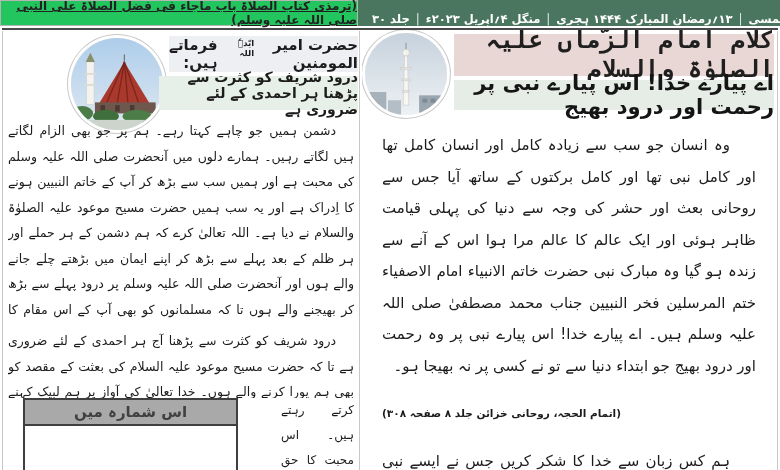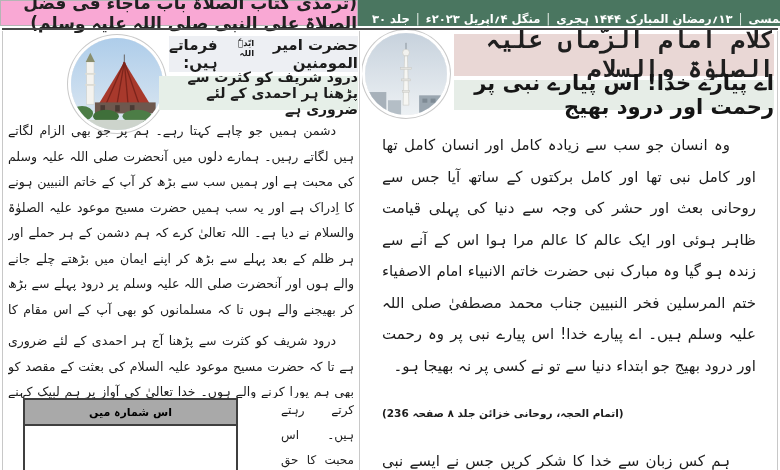--- a/index.html
+++ b/index.html
@@ -4,23 +4,23 @@
 <style>
   html,body{margin:0;padding:0;background:#e9e9e9;}
   .page{position:relative;width:780px;height:470px;background:#ffffff;overflow:hidden;
         font-family:"DejaVu Sans",sans-serif;direction:rtl;color:#1c1c1c;margin:0 auto;}
   
   .masthead{position:absolute;left:0;top:0;width:780px;height:26px;background:#4a7660;}
   .mast-strip{position:absolute;left:358px;right:0;top:0;height:38px;display:flex;direction:ltr;
               align-items:center;justify-content:space-between;padding:0 8px;box-sizing:border-box;}
   .mast-seg{direction:rtl;color:#ffffff;font-size:11.5px;font-weight:bold;white-space:nowrap;padding:0 6px;}
   .mast-sep{color:#dfe9e2;font-size:12px;}
-  .hadith-box{position:absolute;left:0;top:0;width:356px;height:24px;background:#f9a8d4;
+  .hadith-box{position:absolute;left:0;top:0;width:356px;height:24px;background:#22c55e;
               border:1px solid #b5b5b5;display:flex;align-items:center;justify-content:center;
-              font-size:17px;font-weight:bold;color:#222;}
+              font-size:12px;font-weight:bold;color:#222;text-decoration:underline;}
   .top-rule{position:absolute;left:2px;right:2px;top:28px;border-top:2px solid #4a4a4a;}
   
   .vline{position:absolute;top:31px;bottom:0;width:1px;background:#c8c8c8;}
   .vline.left{left:2px;} .vline.mid{left:359px;} .vline.right{left:777px;}
   
   .right-art{position:absolute;left:362px;top:30px;width:414px;height:440px;overflow:hidden;}
   .r-title{position:absolute;left:92px;right:2px;top:4px;height:42px;background:#e9d7d5;
            display:flex;align-items:center;justify-content:center;font-size:24px;font-weight:bold;color:#1f1f1f;font-family:Liberation Mono, monospace;}
   .r-sub{position:absolute;left:92px;right:2px;top:50px;height:30px;background:#e6ede7;
          display:flex;align-items:center;justify-content:center;font-size:21px;font-weight:bold;color:#151515;}
@@ -45,21 +45,21 @@
   .l-p1{top:88px;height:206px;overflow:hidden;}
   .l-p1 p{margin:0;text-indent:18px;}
   .l-p2a{top:298px;height:70px;overflow:hidden;}
   .l-p2a p{margin:0;text-indent:18px;}
   .l-p2b{position:absolute;left:242px;right:5px;top:368px;height:72px;overflow:hidden;
          font-size:12px;line-height:25px;text-align:justify;margin-left:36px;}
   
   .issue-box{position:absolute;left:20px;top:368px;width:215px;height:80px;background:#ffffff;
              border:2px solid #3f3f3f;box-sizing:border-box;}
   .issue-box-head{height:24px;background:#a9a9a9;display:flex;align-items:center;justify-content:center;
-                  font-size:11px;font-weight:bold;color:#000000;border-bottom:2px solid #3f3f3f;}
+                  font-size:15px;font-weight:bold;color:#404040;border-bottom:2px solid #3f3f3f;}
   .issue-box-row{height:50px;background:#ffffff;}
 </style>
 </head>
 <body>
 
 <div class="page">
 
   <div class="masthead">
     <div class="mast-strip">
       <span class="mast-seg">جلد ۳۰</span>
@@ -99,21 +99,21 @@
         <path d="M46.5 88 L48.3 28 L51.7 28 L53.5 88 Z" fill="#f6f6f3" stroke="#c9c9c4" stroke-width="0.7"></path>
         <rect x="43.5" y="42" width="13" height="2.4" fill="#e3e3df" stroke="#c2c2bd" stroke-width="0.5"></rect>
         <rect x="44.5" y="56" width="11" height="2.4" fill="#e3e3df" stroke="#c2c2bd" stroke-width="0.5"></rect>
         <rect x="45.5" y="70" width="9" height="2.4" fill="#e3e3df" stroke="#c2c2bd" stroke-width="0.5"></rect>
       </svg>
     </div>
     <div class="r-title">کلام امام الزّماں علیہ الصلوٰۃ والسلام</div>
     <div class="r-sub">اے پیارے خدا! اس پیارے نبی پر رحمت اور درود بھیج</div>
     <div class="r-body">
       <p>وہ انسان جو سب سے زیادہ کامل اور انسان کامل تھا اور کامل نبی تھا اور کامل برکتوں کے ساتھ آیا جس سے روحانی بعث اور حشر کی وجہ سے دنیا کی پہلی قیامت ظاہر ہوئی اور ایک عالم کا عالم مرا ہوا اس کے آنے سے زندہ ہو گیا وہ مبارک نبی حضرت خاتم الانبیاء امام الاصفیاء ختم المرسلین فخر النبیین جناب محمد مصطفیٰ صلی اللہ علیہ وسلم ہیں۔ اے پیارے خدا! اس پیارے نبی پر وہ رحمت اور درود بھیج جو ابتداء دنیا سے تو نے کسی پر نہ بھیجا ہو۔</p>
-      <p class="r-cite">(اتمام الحجہ، روحانی خزائن جلد ۸ صفحہ 236)</p>
+      <p class="r-cite">(اتمام الحجہ، روحانی خزائن جلد ۸ صفحہ ۳۰۸)</p>
       <p class="r-p2">ہم کس زبان سے خدا کا شکر کریں جس نے ایسے نبی کی پیروی ہمیں نصیب کی جو سعیدوں کی ارواح کے لئے آفتاب ہے جیسے اجسام کے لئے سورج۔ وہ اندھیرے کے وقت ظاہر ہوا اور دنیا کو اپنی روشنی سے روشن کر دیا۔ وہ نہ تھکا نہ ماندہ ہوا جب تک کہ عرب کے تمام حصہ کو شرک سے پاک نہ کر دیا۔ وہ</p>
     </div>
   </section>
 
   <section class="left-art">
     <div class="photo-circle l-circle">
       <svg viewBox="0 0 100 100">
         <defs>
           <linearGradient id="sky2" x1="0" y1="0" x2="0" y2="1">
             <stop offset="0" stop-color="#aecdea"></stop>

